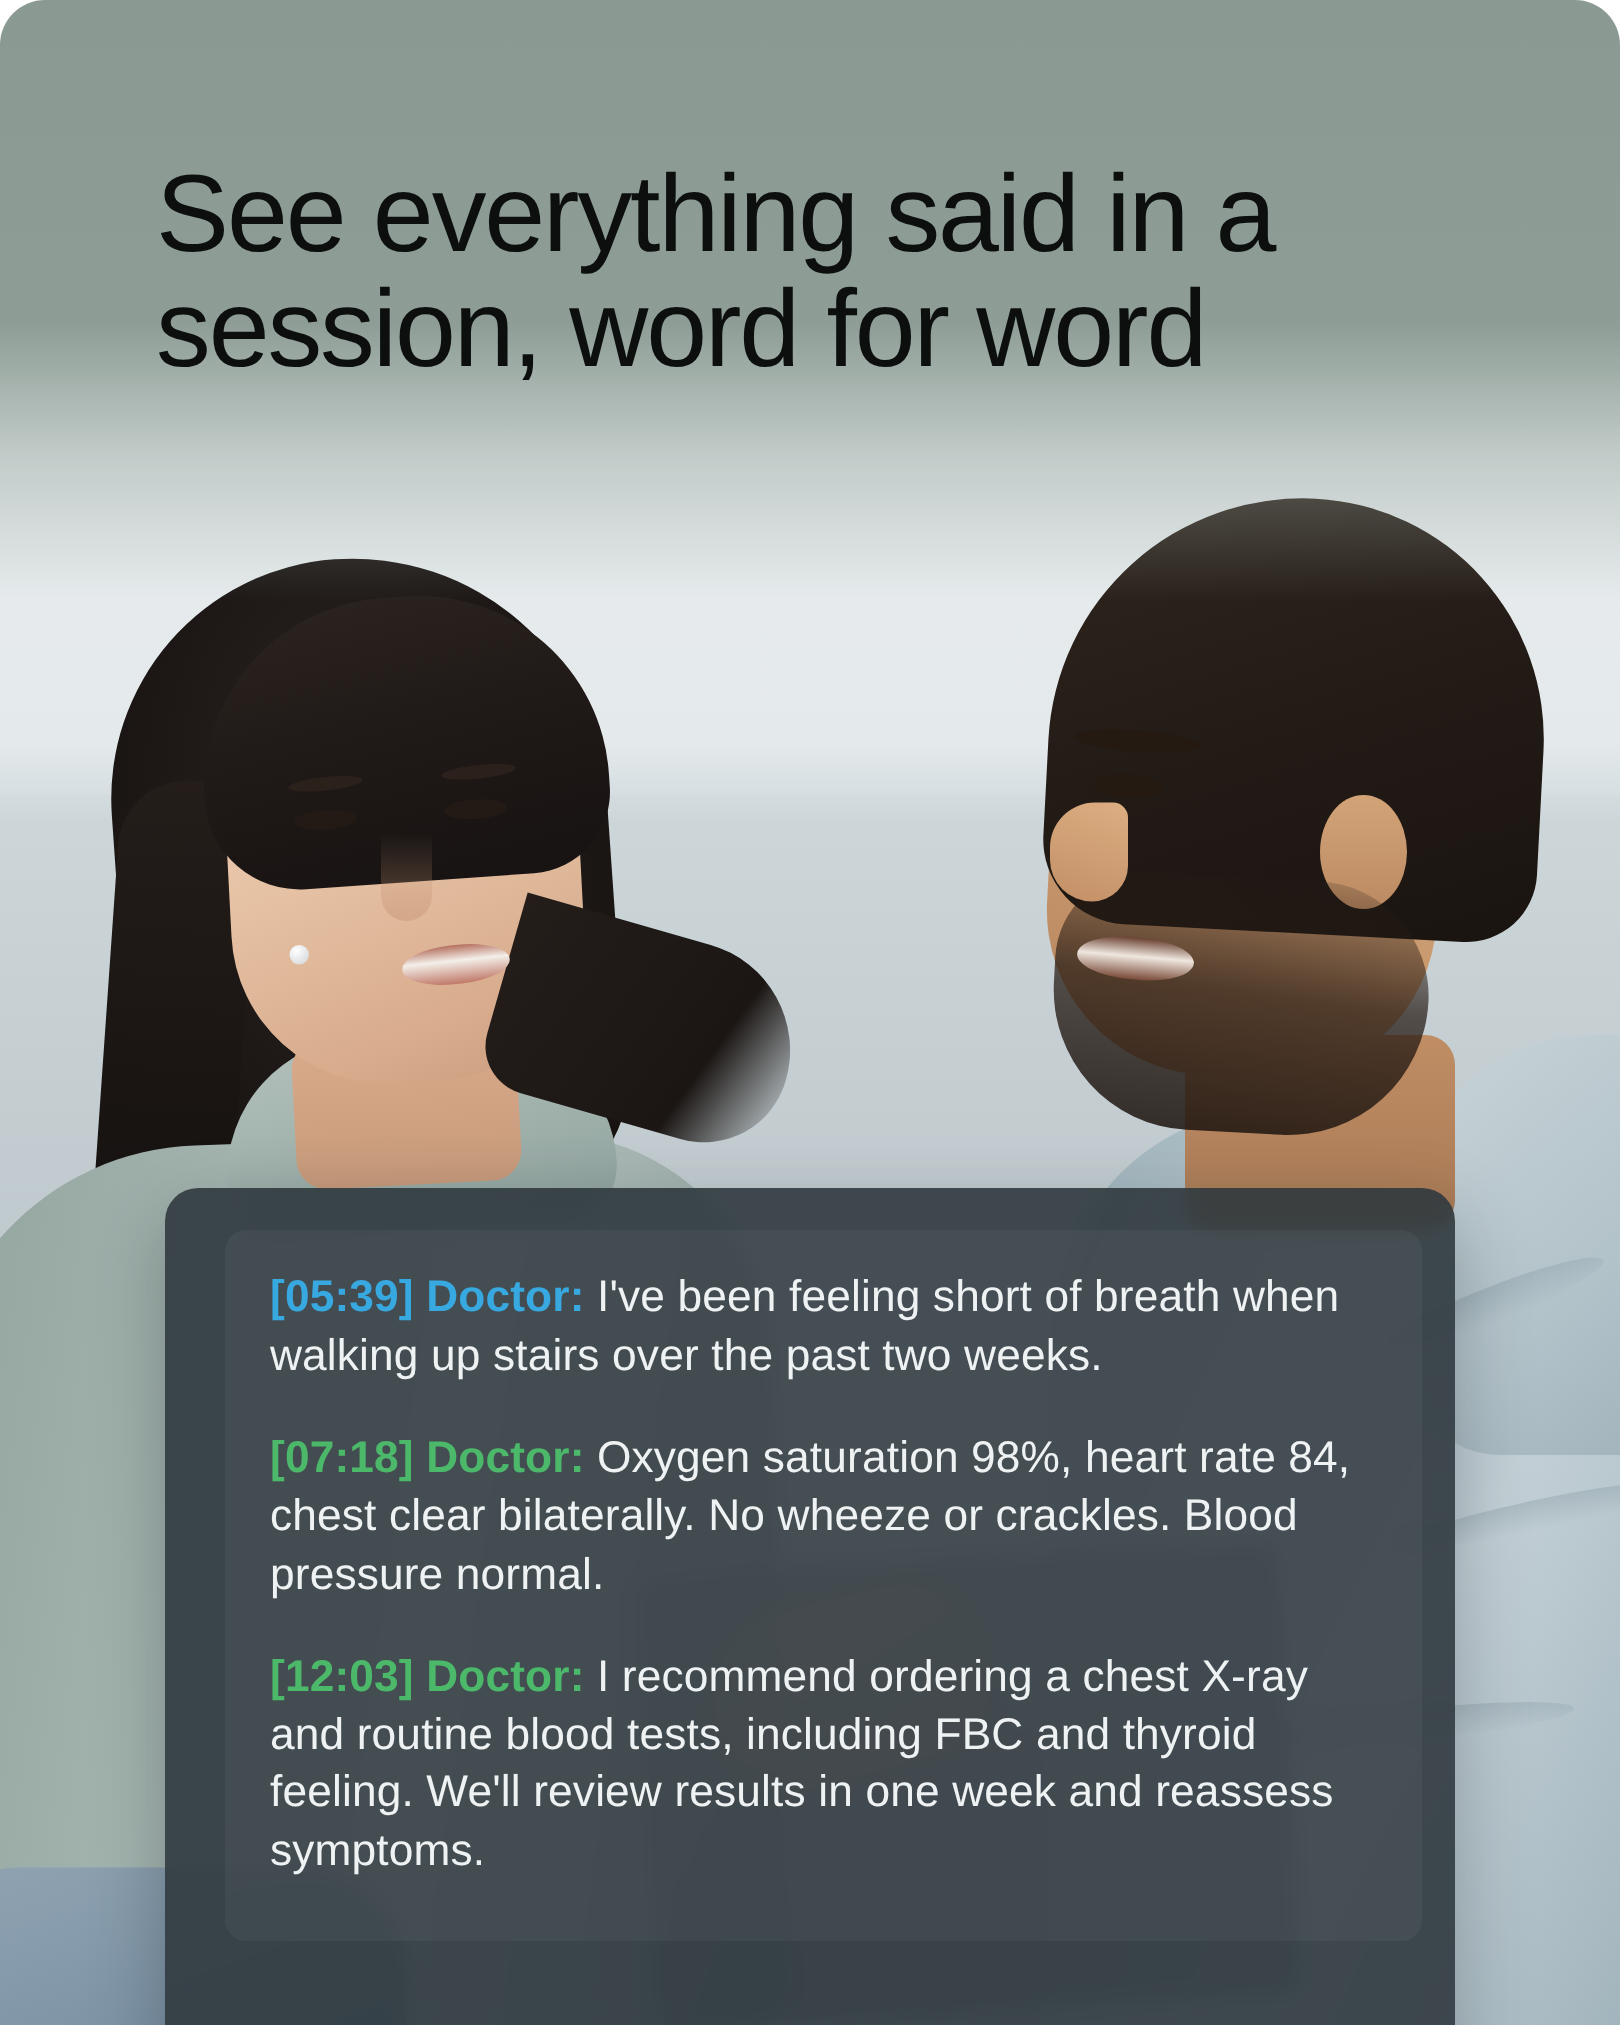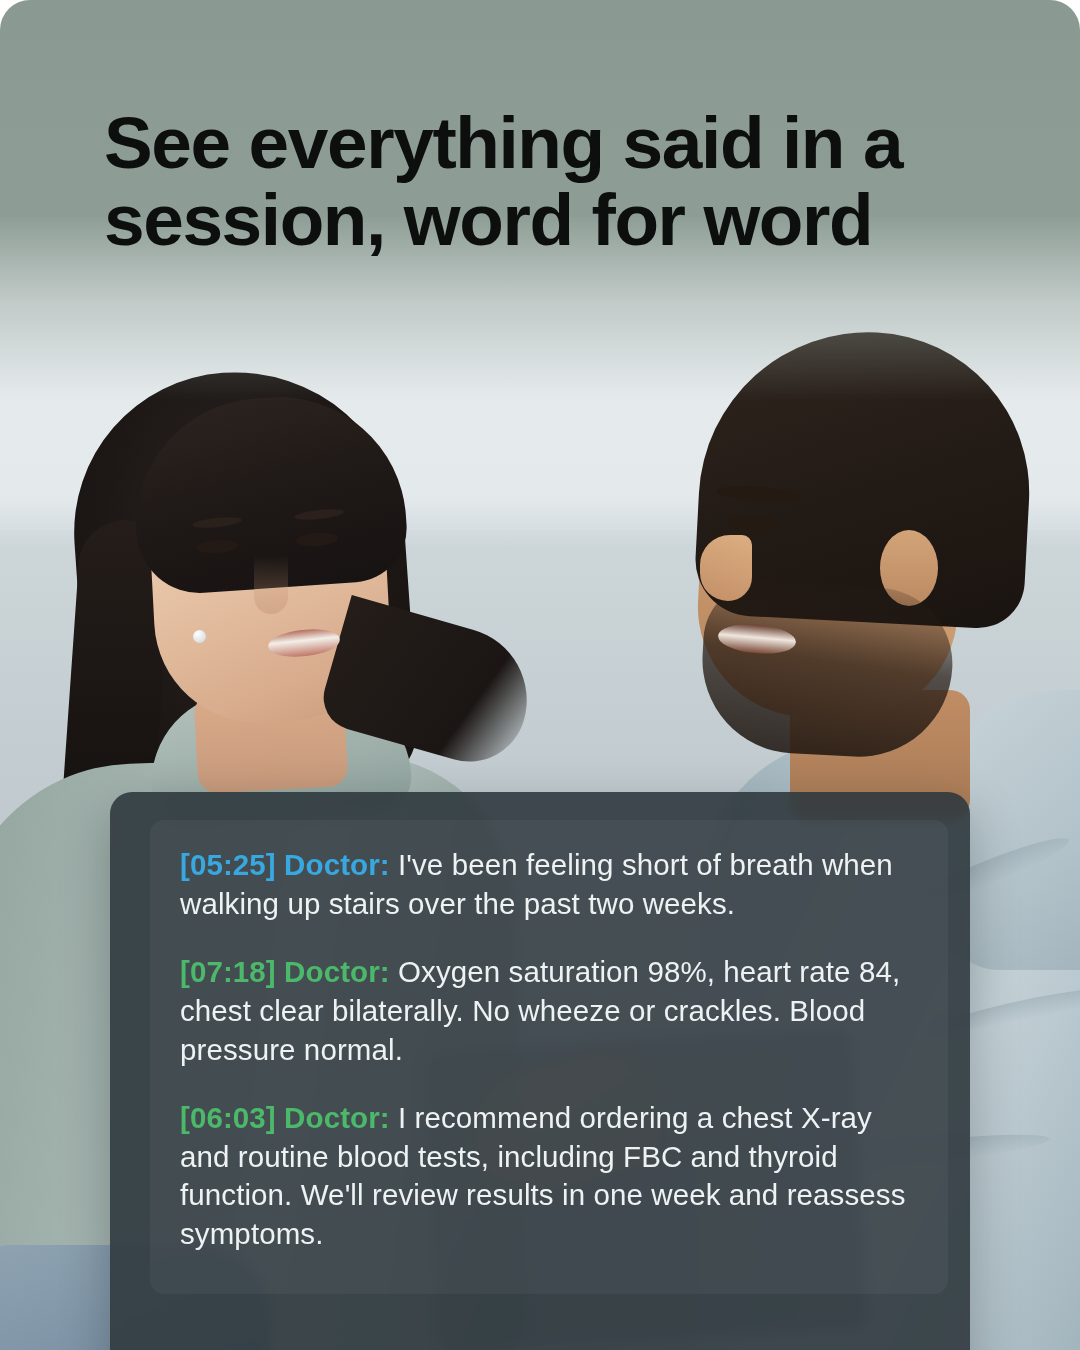--- a/index.html
+++ b/index.html
@@ -22,21 +22,21 @@
 
   
   .headline {
     position: absolute;
     left: 104px;
     top: 104px;
     width: 880px;
     margin: 0;
     font-size: 73px;
     line-height: 1.06;
-    font-weight: 700;
+    font-weight: 400;
     letter-spacing: -1.4px;
     color: #0c0f0e;
     z-index: 6;
   }
 
   
   .photo {
     position: absolute;
     left: 0;
     top: 0;
@@ -435,30 +435,30 @@
   </div>
 
   <h1 class="headline">See everything said in a session, word for word</h1>
 
   <div class="transcript-card">
 
 
     <div class="transcript-body">
 
       <p class="entry">
-        <span class="speaker patient">[05:25]</span><span class="speaker patient">&nbsp;</span><span class="speaker patient">Doctor:</span>
+        <span class="speaker patient">[05:39]</span><span class="speaker patient">&nbsp;</span><span class="speaker patient">Doctor:</span>
         <span>I've been feeling short of breath when walking up stairs over the past two weeks.</span>
       </p>
 
       <p class="entry">
         <span class="speaker doctor">[07:18]</span><span class="speaker doctor">&nbsp;</span><span class="speaker doctor">Doctor:</span>
         <span>Oxygen saturation 98%, heart rate 84, chest clear bilaterally. No wheeze or crackles. Blood pressure normal.</span>
       </p>
 
       <p class="entry">
-        <span class="speaker doctor">[06:03]</span><span class="speaker doctor">&nbsp;</span><span class="speaker doctor">Doctor:</span>
-        <span>I recommend ordering a chest X-ray and routine blood tests, including FBC and thyroid function. We'll review results in one week and reassess symptoms.</span>
+        <span class="speaker doctor">[12:03]</span><span class="speaker doctor">&nbsp;</span><span class="speaker doctor">Doctor:</span>
+        <span>I recommend ordering a chest X-ray and routine blood tests, including FBC and thyroid feeling. We'll review results in one week and reassess symptoms.</span>
       </p>
 
     </div>
   </div>
 
 </div>
 
 </body></html>

